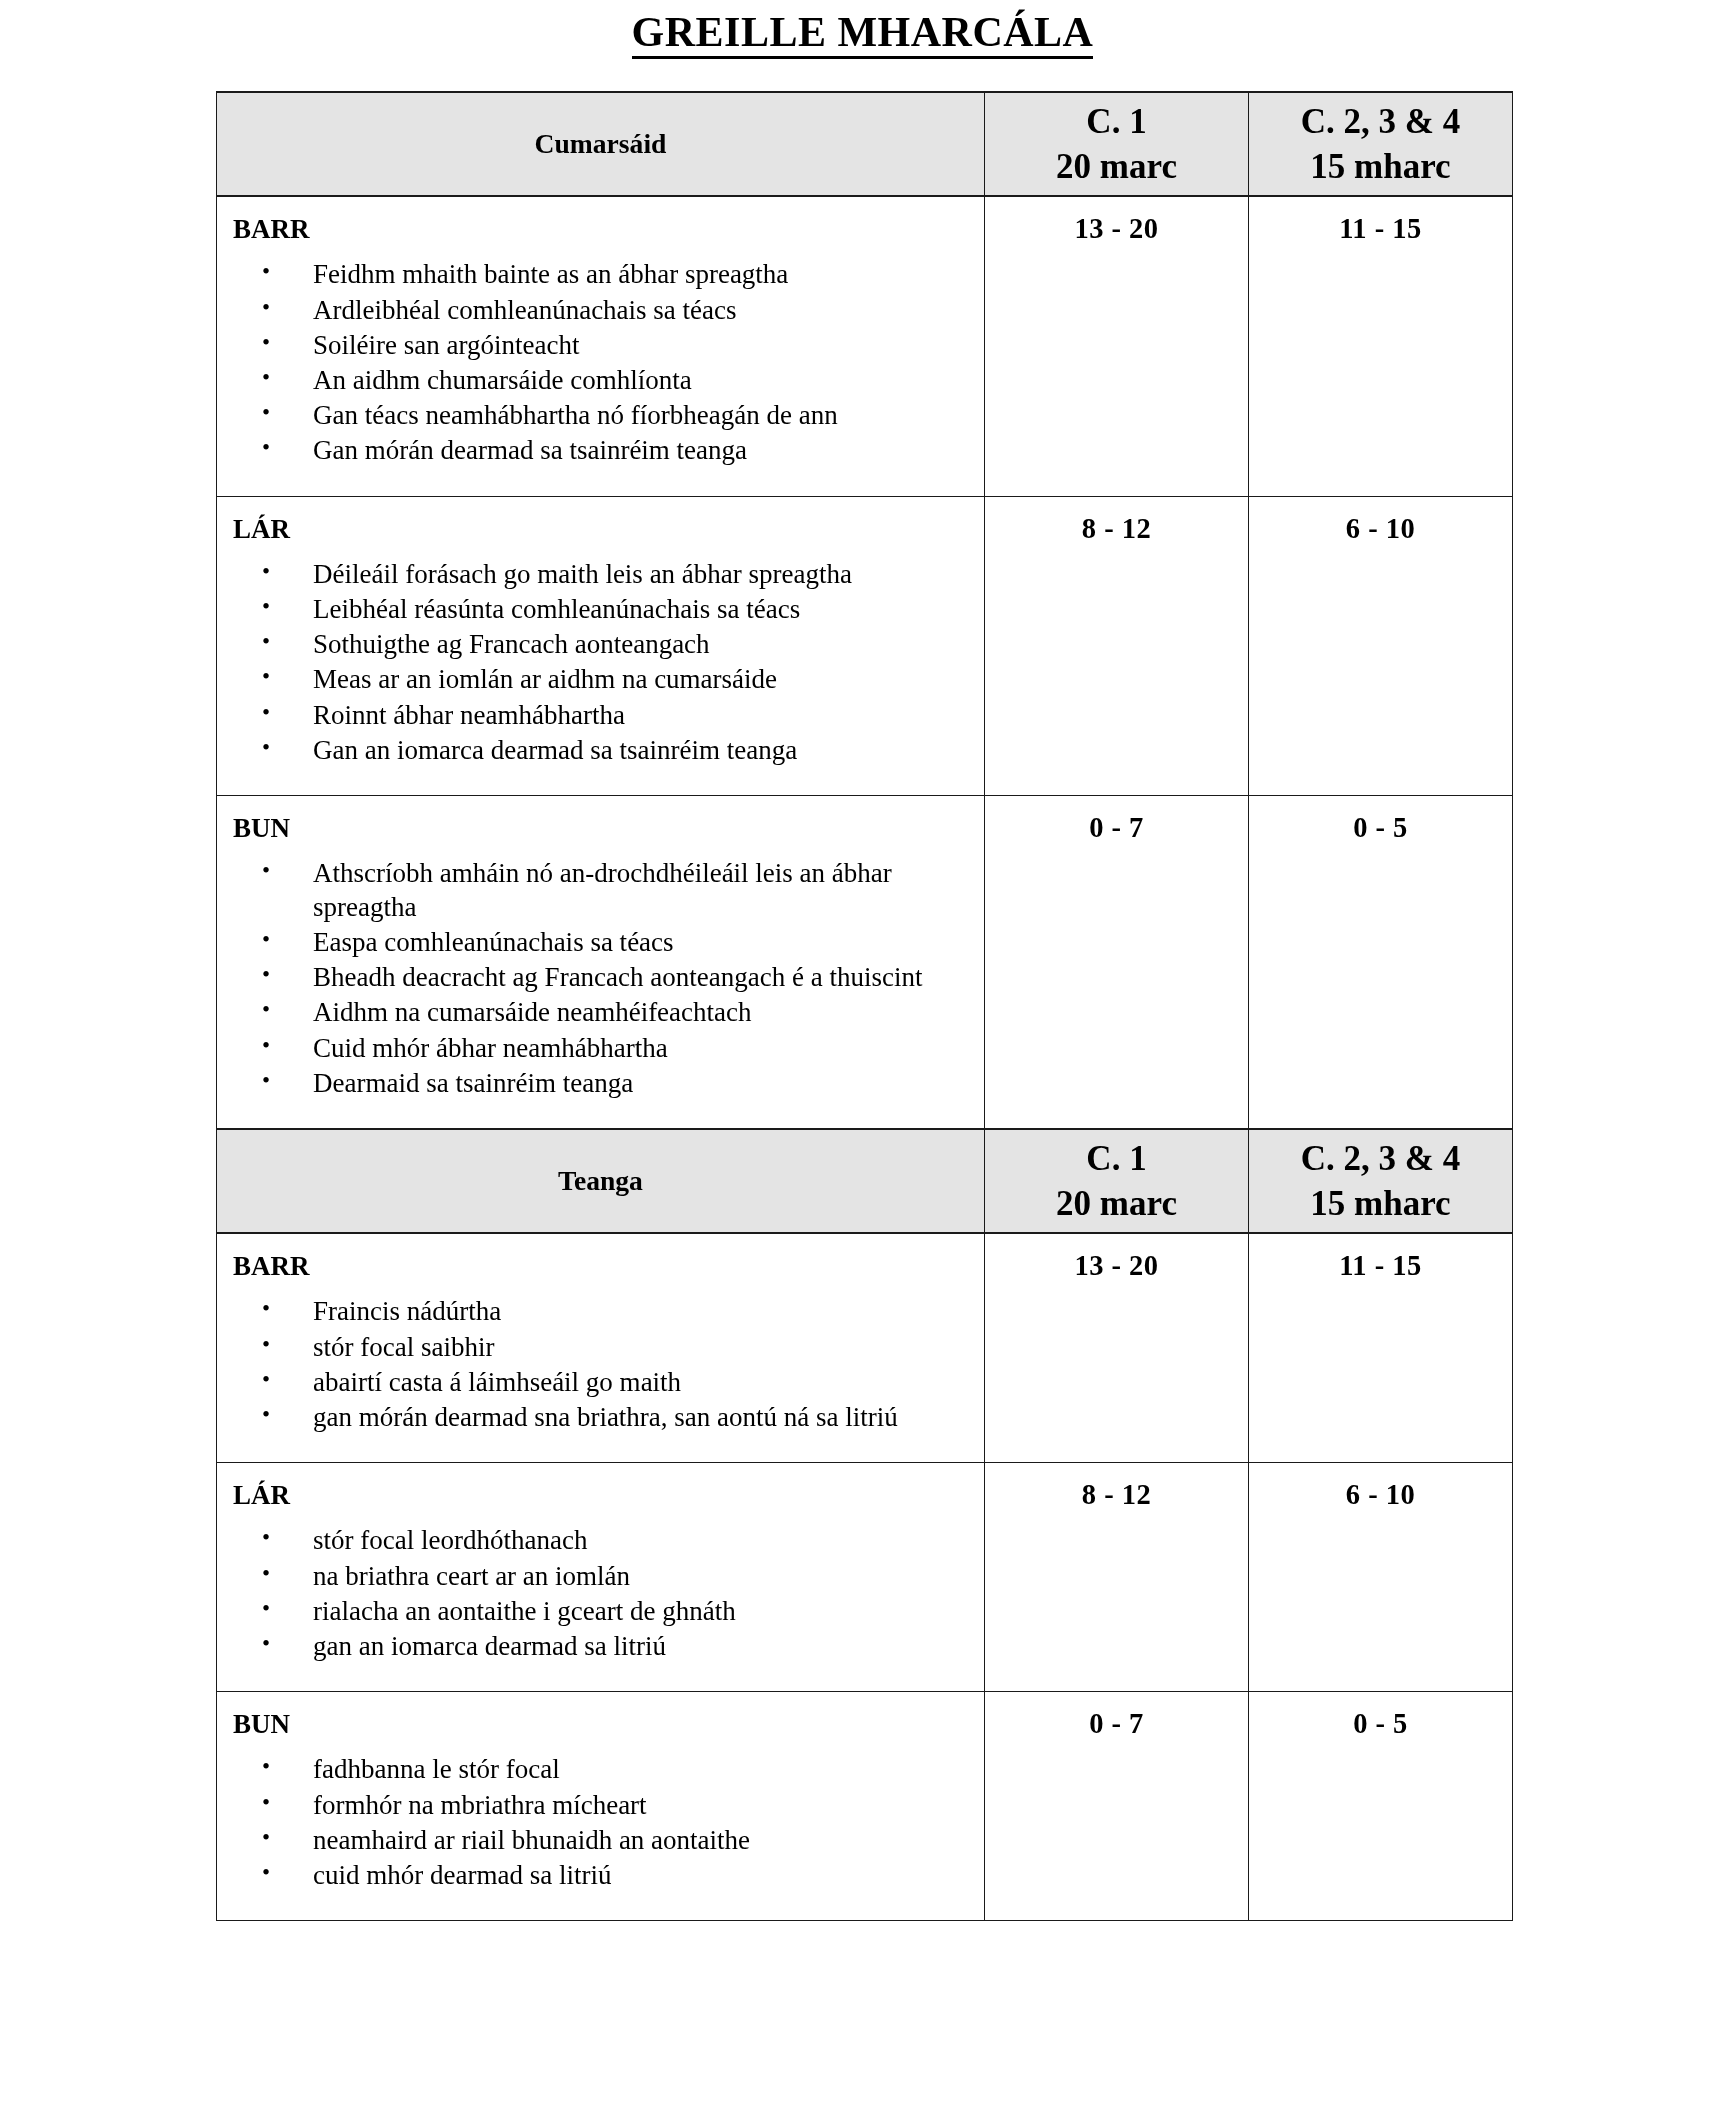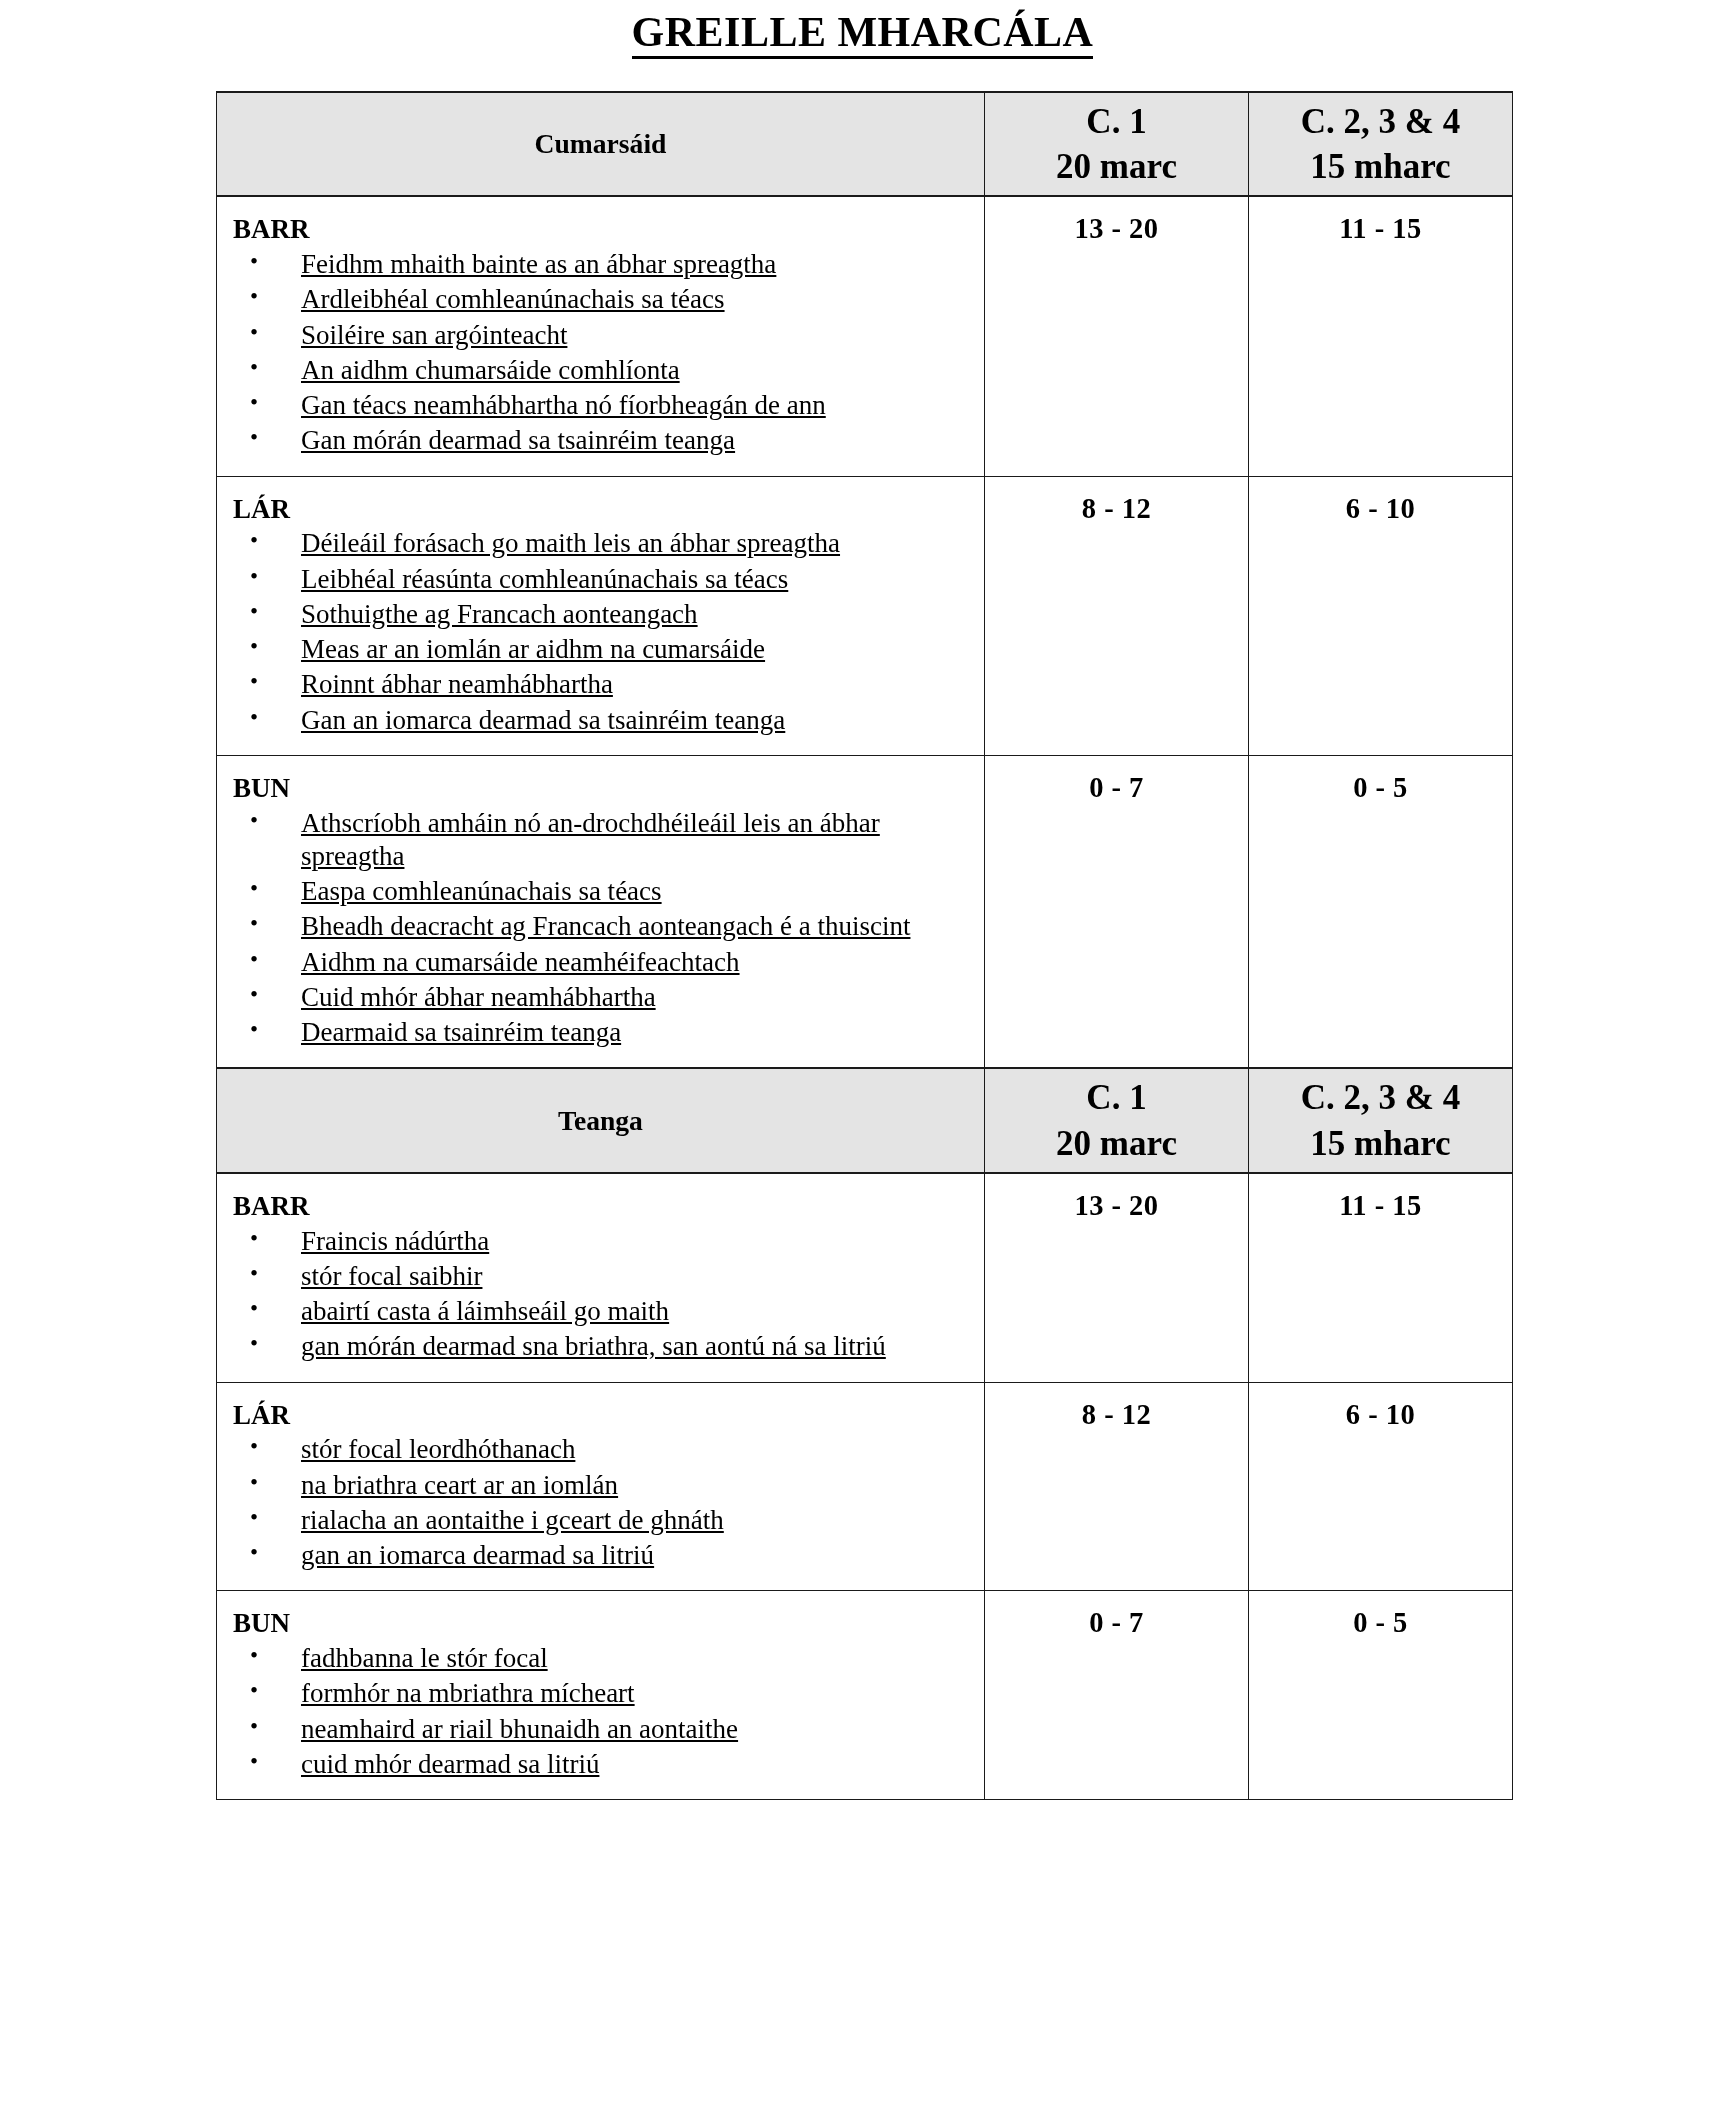--- a/index.html
+++ b/index.html
@@ -73,23 +73,22 @@
     padding: 13.3px 15px 15px 13.3px;
   }
   .level-title {
     font-weight: bold;
     font-size: 27px;
     line-height: 1.22;
     margin: 0 0 1.9px 0;
   }
   ul.crit {
     list-style: none;
-    margin: 0;
+    margin: 12px;
     padding: 0;
-    text-decoration: underline;
   }
   ul.crit li {
     position: relative;
     font-size: 27px;
     line-height: 1.235;
     padding-left: 68px;
     margin: 0 0 1.9px 0;
   }
   ul.crit li::before {
     content: "\2022";

